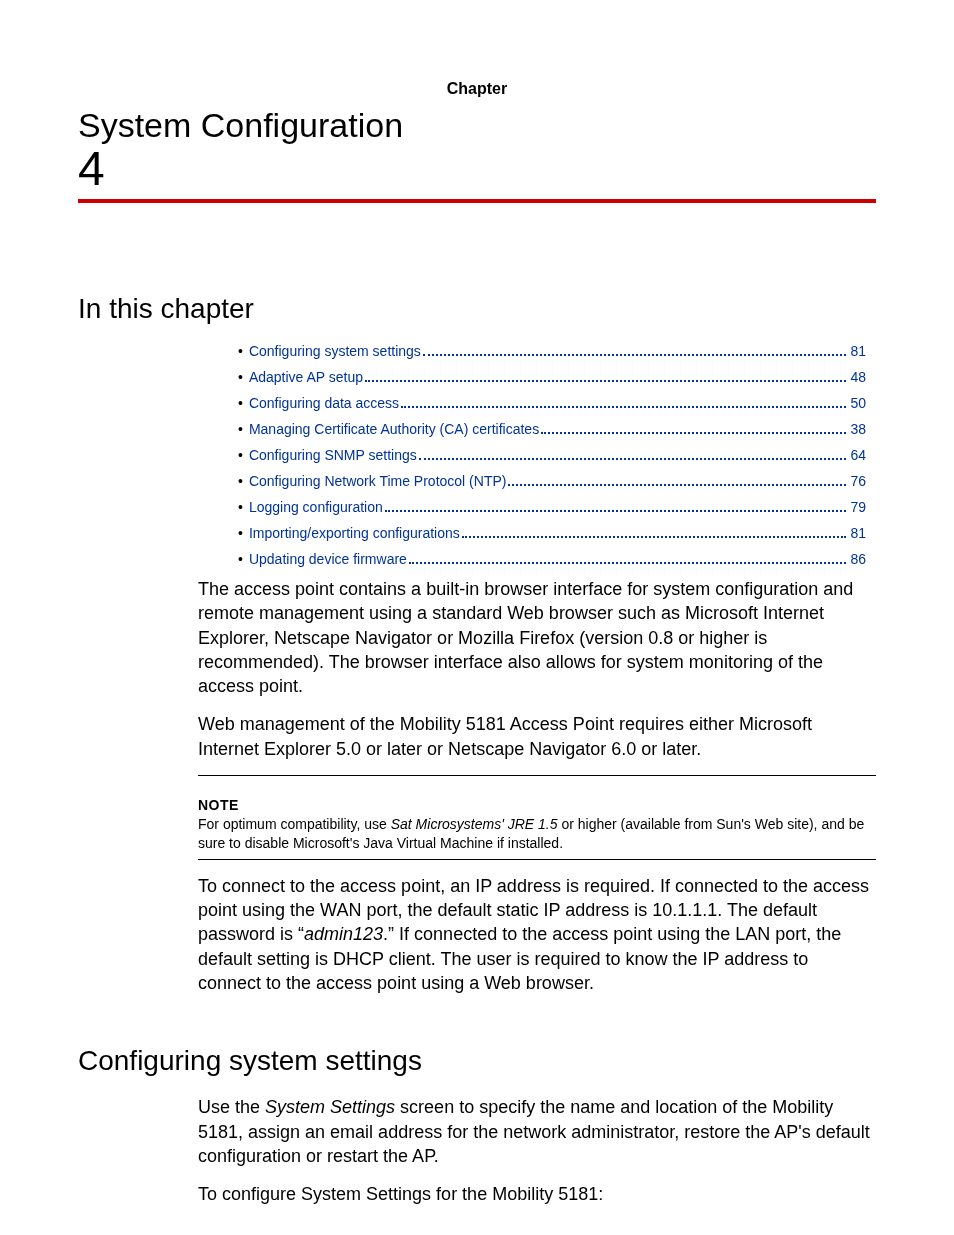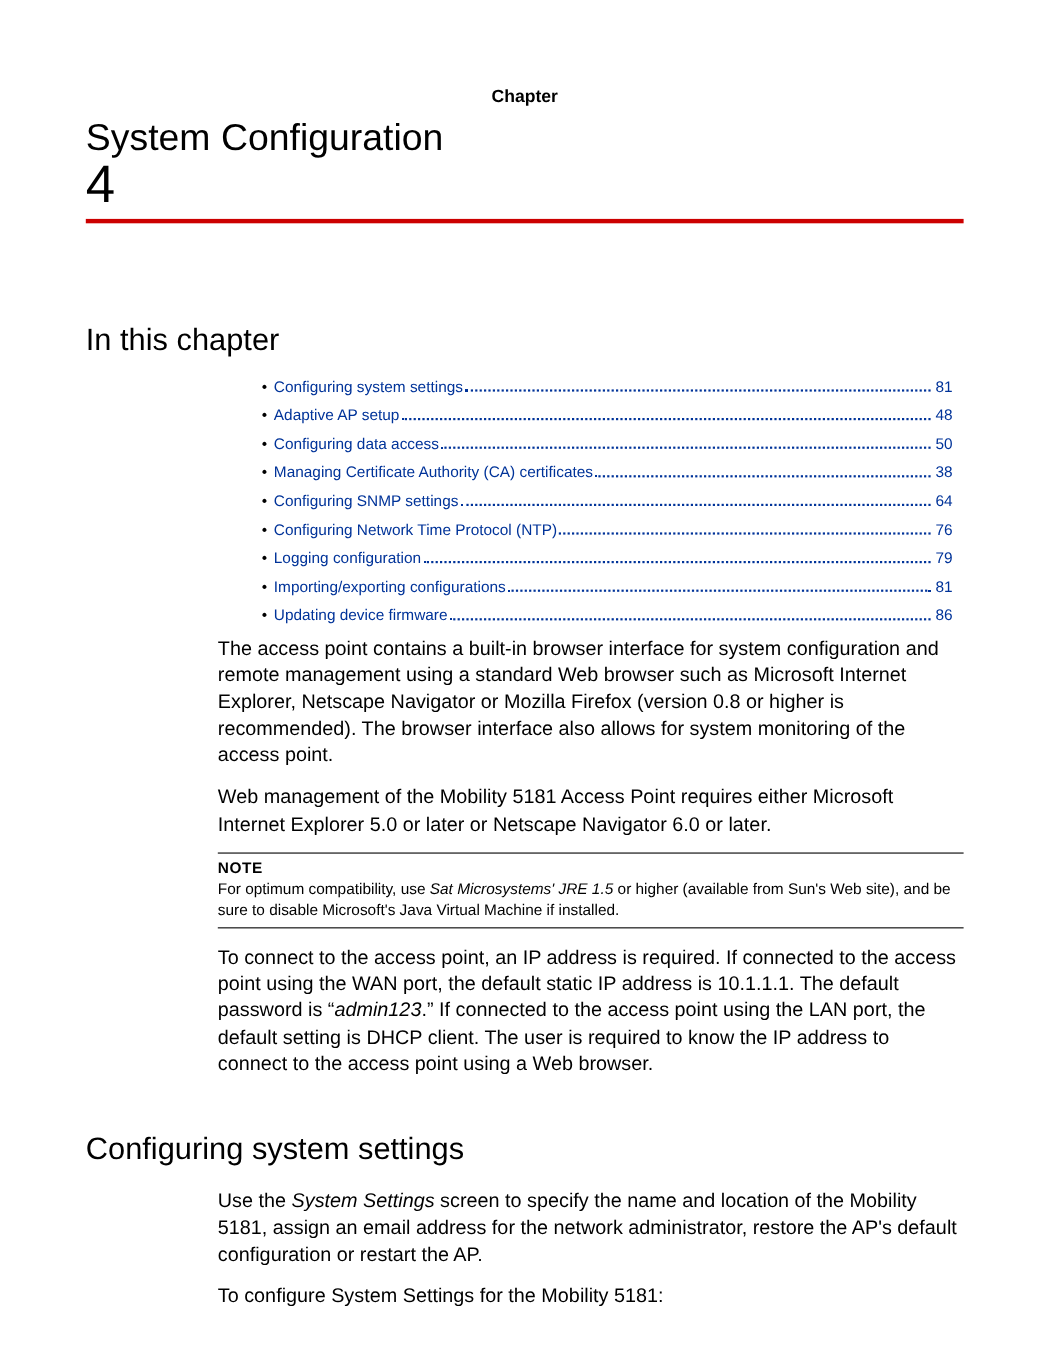--- a/index.html
+++ b/index.html
@@ -85,21 +85,21 @@
     margin-left: 120px;
     font-size: 18px;
     line-height: 1.35;
     margin-top: 10px;
   }
   .body-text p { margin: 0 0 14px 0; }
   .note-block {
     margin-left: 120px;
     border-top: 1px solid #000;
     border-bottom: 1px solid #000;
-    padding: 4px 0 6px 0;
+    padding: 20px 0 6px 0;
     margin-top: 6px;
     margin-bottom: 14px;
     font-size: 14px;
     line-height: 1.35;
   }
   .note-label {
     font-family: "Arial Narrow", Arial, sans-serif;
     font-stretch: condensed;
     font-weight: bold;
     font-size: 14px;

